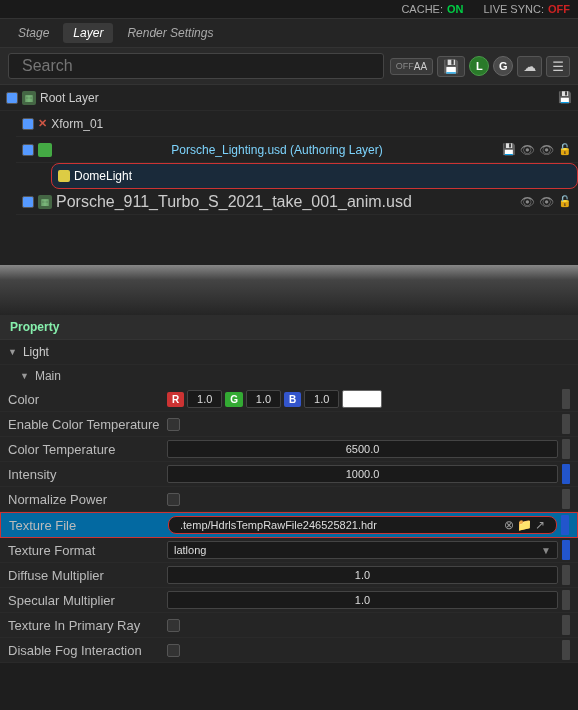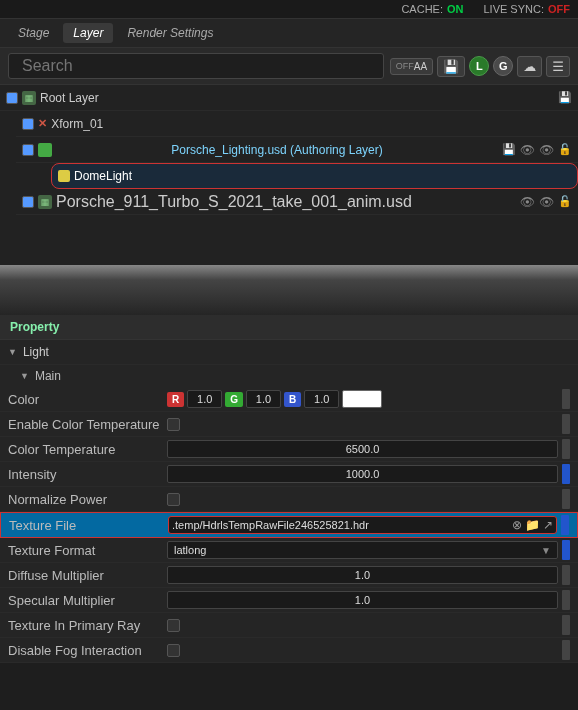--- a/index.html
+++ b/index.html
@@ -286,22 +286,22 @@
       border-radius: 1px;
       flex-shrink: 0;
     }
 
     .texture-field-container {
       flex: 1;
       display: flex;
       align-items: center;
       gap: 3px;
       border: 1px solid #cc3333;
-      border-radius: 3px;
-      padding: 1px 3px;
+      border-radius: 8px;
+      padding: 1px 11px;
       background: #1a1a1a;
     }
     .texture-field {
       flex: 1;
       background: transparent;
       border: none;
       color: #dddddd;
       font-size: 11px;
       outline: none;
     }

